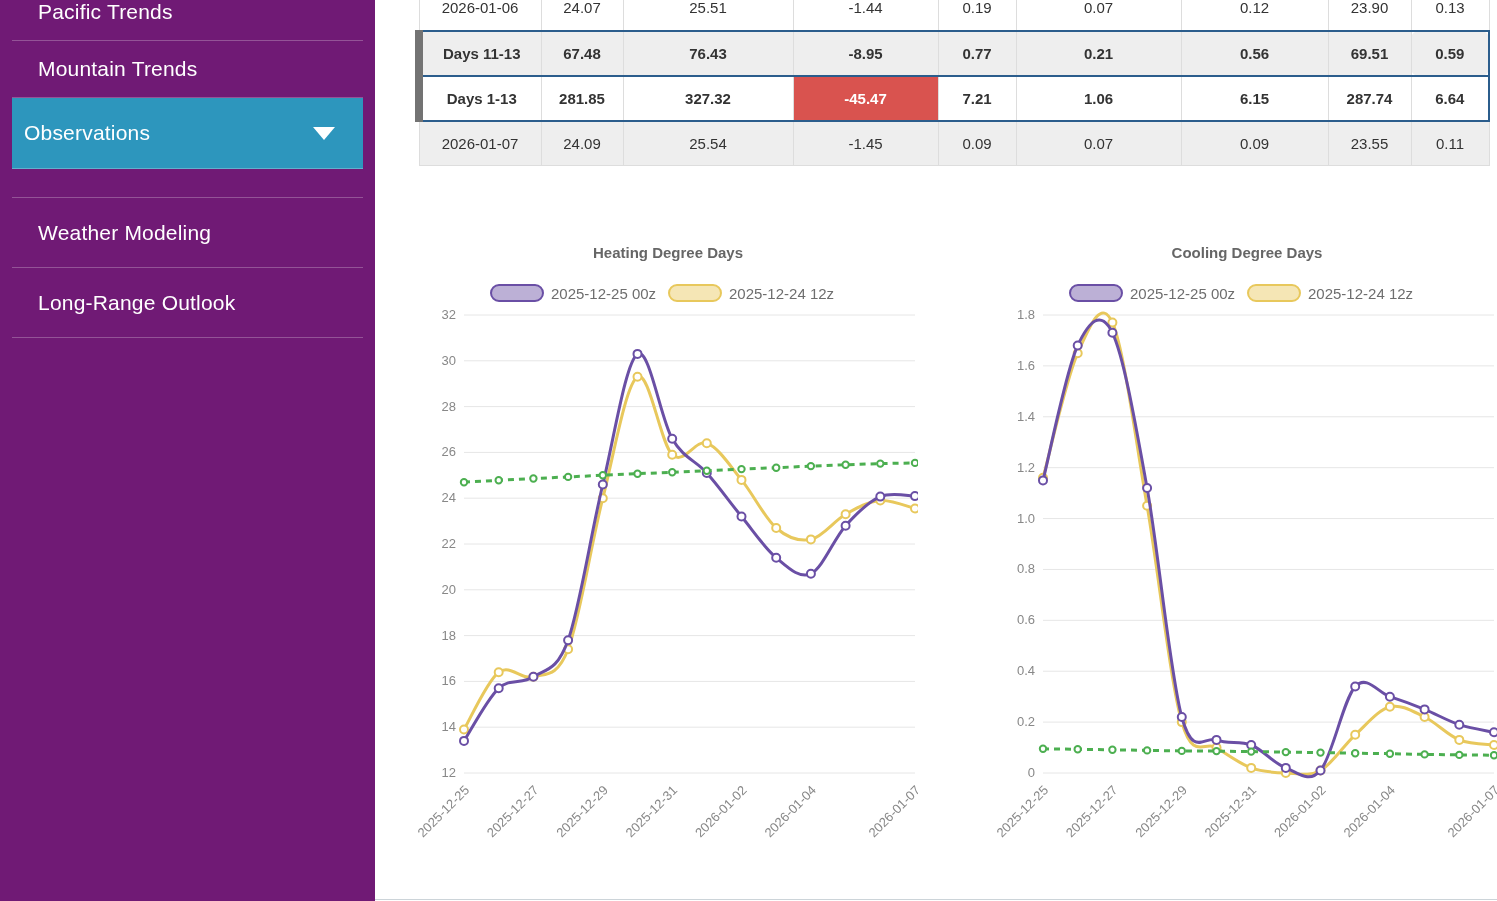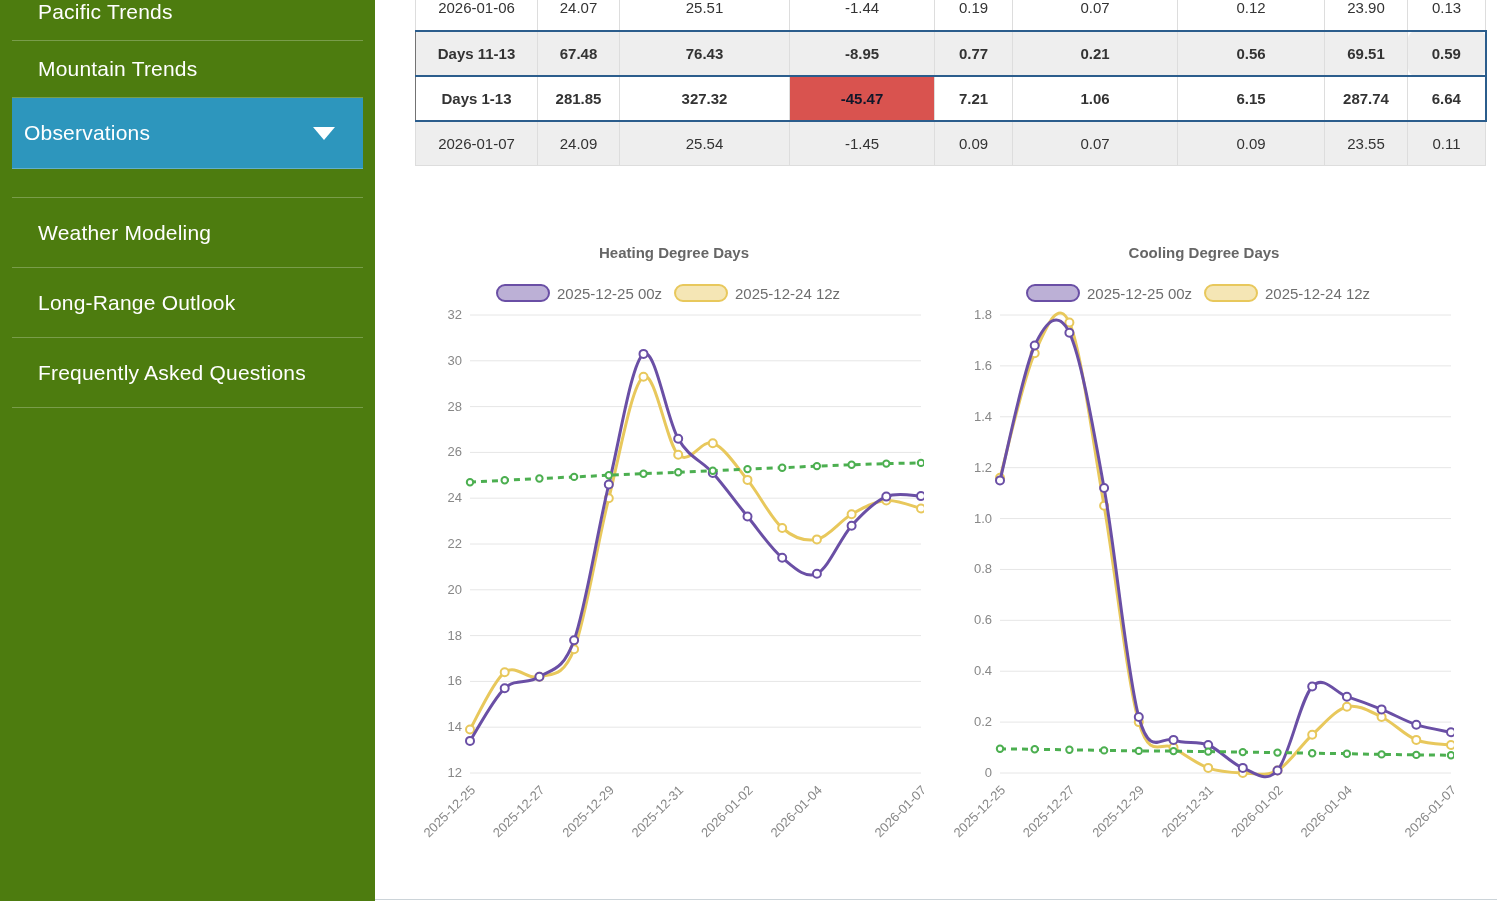--- a/index.html
+++ b/index.html
@@ -27,61 +27,58 @@
   .content { flex:1; position:relative; padding-left:40px; background:#fff; }
   .bottom-line { position:absolute; left:0; right:0; bottom:1px; height:1px; background:#ccd4d9; }
 
   
   table.summary { border-collapse:collapse; table-layout:fixed; width:1070px;
                   margin-top:-15px; font-size:15px; color:#333; }
   table.summary td { border:1px solid #ddd; height:45px; text-align:center;
                      background:#fff; overflow:hidden; white-space:nowrap; }
   tr.row-shaded td { background:#eee; }
   tr.row-summary td { font-weight:700; border-top:2px solid #2b5d8c; border-bottom:2px solid #2b5d8c; }
-  tr.row-summary td:first-child { border-left:1px solid #737373; }
+  tr.row-summary td:first-child { border-left:8px solid #737373; }
   tr.row-summary td:last-child  { border-right:2px solid #2b5d8c;border-radius:8px; }
-  td.cell-red { color:#0f172a; font-weight:700; }
+  td.cell-red { color:#ffffff; font-weight:700; }
 
   
-  .charts { display:flex; gap:30px; margin-top:72px; margin-left:9px; }
+  .charts { display:flex; gap:30px; margin-top:72px; margin-left:3px;justify-content:space-between; }
   .chart-box { width:500px; height:615px; }
   .c-title  { font-size:15px; font-weight:700; fill:#666; }
   .c-legend { font-size:15px; fill:#6e6e6e; }
   .c-ytick  { font-size:13px; fill:#888; }
   .c-xtick  { font-size:13px; fill:#888; }
   .gridline { stroke:#e6e6e6; stroke-width:1; }
 </style>
 </head>
 <body>
 
 <div class="app">
 
-  <aside class="sidebar" style="background: #4d7c0f;">
+  <aside class="sidebar" style="background: #701a75;">
     <nav>
         <div class="nav-item first">
           <span>Pacific Trends</span>
         </div>
         <div class="nav-item">
           <span>Mountain Trends</span>
         </div>
         <div class="nav-item active" style="background: rgb(45, 150, 189); padding-left: 12px;">
           <span>Observations</span>
           <span class="chevron-down"></span>
         </div>
       </nav>
     <div class="nav-gap"></div>
     <nav class="nav-secondary">
         <div class="nav-item">
           <span>Weather Modeling</span>
         </div>
         <div class="nav-item">
           <span>Long-Range Outlook</span>
-        </div>
-        <div class="nav-item">
-          <span>Frequently Asked Questions</span>
         </div>
       </nav>
   </aside>
 
   <main class="content">
     <table class="summary">
       <colgroup>
         <col style="width:122px">
           <col style="width:82px">
           <col style="width:170px">

